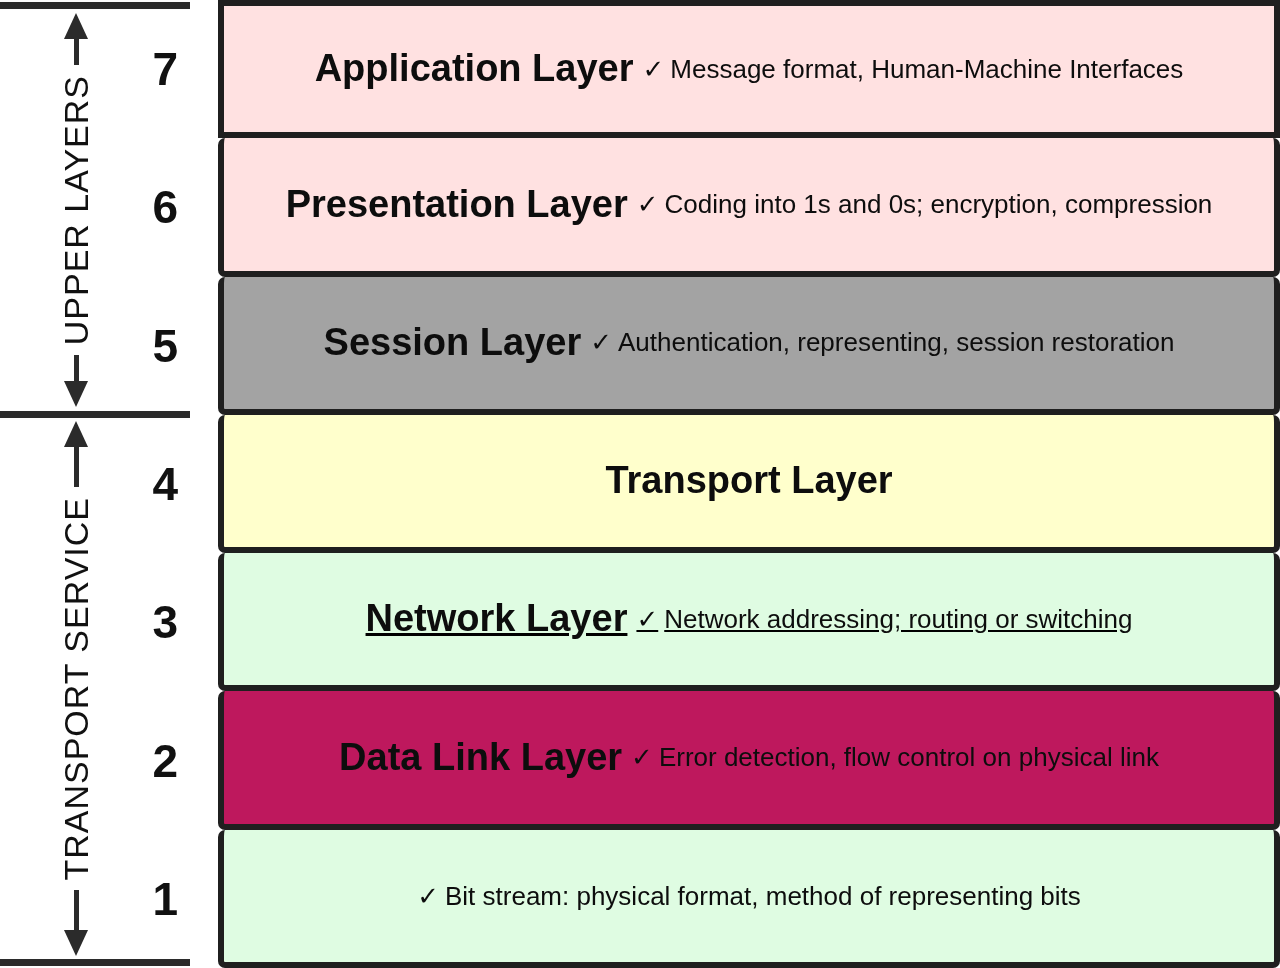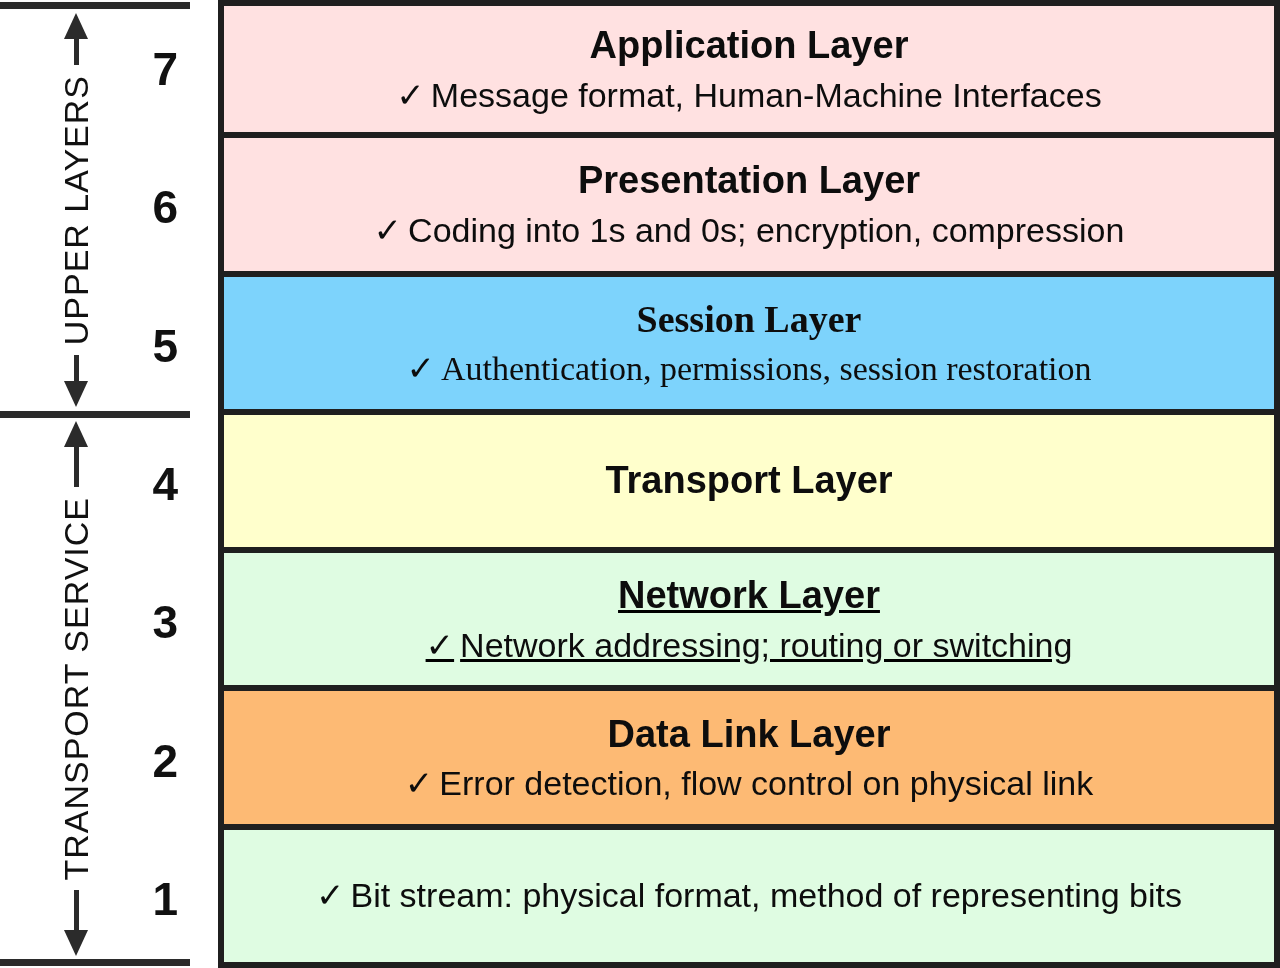--- a/index.html
+++ b/index.html
@@ -37,36 +37,36 @@
   .layer-num {
     font-size:46px;
     font-weight:bold;
     color:#111111;
     line-height:1;
   }
   .layer-box {
     flex:1;
     border:6px solid #1f1f1f;
     display:flex;
-    flex-direction:column;
+    flex-direction:row;
     align-items:center;
     justify-content:center;
     gap:9px;
     text-align:center;
     padding:4px 10px;
   }
-  .row:not(:first-child) .layer-box { border-top:0; }
+  .row:not(:first-child) .layer-box { border-top:0;border-radius:7px; }
   .layer-title {
     font-size:38px;
     font-weight:bold;
     color:#0d0d0d;
     line-height:1.15;
   }
   .layer-desc {
-    font-size:34px;
+    font-size:26px;
     color:#0d0d0d;
     line-height:1.1;
     white-space:nowrap;
   }
   .check { padding-right:6px; }
 
   
   .rail-bar {
     position:absolute;
     left:0;
@@ -149,24 +149,24 @@
         <div class="layer-desc">
           <span class="check">✓</span><span>Coding into 1s and 0s; encryption, compression</span>
         </div>
       </div>
     </div>
 
     <div class="row">
       <div class="num-cell">
         <span class="layer-num">5</span>
       </div>
-      <div class="layer-box" style="background: #7dd3fc; font-family: Liberation Serif, serif;">
+      <div class="layer-box" style="background: #a3a3a3;">
         <div class="layer-title">Session Layer</div>
         <div class="layer-desc">
-          <span class="check">✓</span><span>Authentication, permissions, session restoration</span>
+          <span class="check">✓</span><span>Authentication, representing, session restoration</span>
         </div>
       </div>
     </div>
 
     <div class="row">
       <div class="num-cell">
         <span class="layer-num">4</span>
       </div>
       <div class="layer-box" style="background: rgb(255, 255, 204);">
         <div class="layer-title">Transport Layer</div>
@@ -182,21 +182,21 @@
         <div class="layer-desc">
           <span class="check">✓</span><span>Network addressing; routing or switching</span>
         </div>
       </div>
     </div>
 
     <div class="row">
       <div class="num-cell">
         <span class="layer-num">2</span>
       </div>
-      <div class="layer-box" style="background: #fdba74;">
+      <div class="layer-box" style="background: #be185d;">
         <div class="layer-title">Data Link Layer</div>
         <div class="layer-desc">
           <span class="check">✓</span><span>Error detection, flow control on physical link</span>
         </div>
       </div>
     </div>
 
     <div class="row">
       <div class="num-cell">
         <span class="layer-num">1</span>

